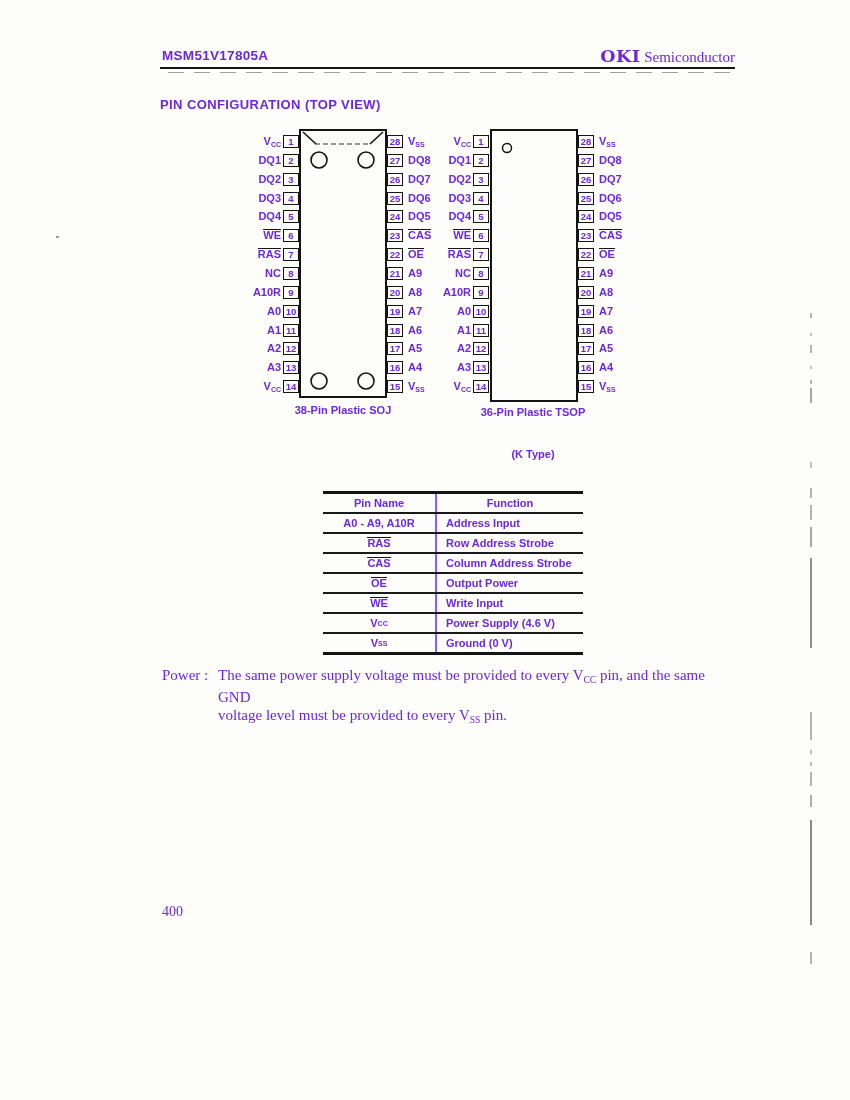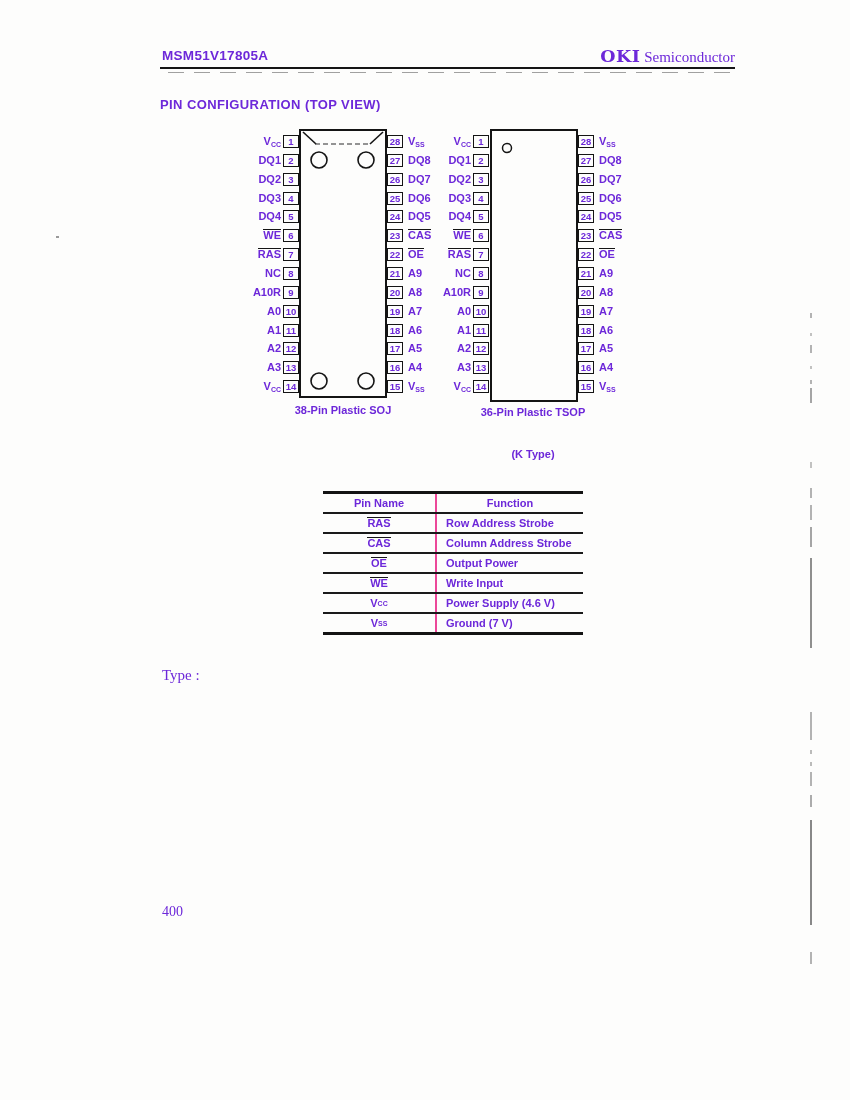--- a/index.html
+++ b/index.html
@@ -21,21 +21,21 @@
   .pin-label{position:absolute;top:0;height:13px;line-height:13px;font-size:11px;font-weight:700;white-space:nowrap;}
   .pin-label .sub{font-size:7px;vertical-align:-2px;letter-spacing:0;}
   .ov{display:inline-block;border-top:1.3px solid #141414;line-height:1.05;}
   .pin-box{position:absolute;top:0;width:16px;height:13px;box-sizing:border-box;border:1.4px solid #141414;
            background:#fdfdfc;font-size:9.5px;font-weight:700;text-align:center;line-height:11px;}
   .chip-caption{position:absolute;text-align:center;font-size:11px;font-weight:700;white-space:nowrap;}
   
   #pin-table{left:323px;top:491px;width:260px;border-top:3px solid #131313;border-bottom:3px solid #131313;}
   .t-row{display:flex;height:18px;border-bottom:2px solid #1a1a1a;align-items:center;}
   .t-row:last-child{border-bottom:none;}
-  .t-c1{width:112px;text-align:center;border-right:2px solid #ec4899;align-self:stretch;
+  .t-c1{width:112px;text-align:center;border-right:2px solid #8b5cf6;align-self:stretch;
         display:flex;align-items:center;justify-content:center;font-size:11px;font-weight:700;}
   .t-c2{flex:1;padding-left:9px;font-size:11px;font-weight:700;}
   .t-c1 .sub{font-size:7px;vertical-align:-2px;}
   
   .serif{font-family:"Liberation Serif",serif;}
   #note-label{left:162px;top:667px;font-size:15px;}
   #note-body{left:218px;top:667px;width:520px;font-size:15px;line-height:17.5px;}
   #note-body .sub{font-size:9.5px;vertical-align:-2.5px;}
   #page-number{left:162px;top:904px;font-size:14px;}
   
@@ -245,20 +245,24 @@
 
   <div class="chip-caption" style="left:253px;top:404px;width:180px;">38-Pin Plastic SOJ</div>
   <div class="chip-caption" style="left:443px;top:406px;width:180px;">36-Pin Plastic TSOP</div>
   <div class="chip-caption" style="left:443px;top:400px;width:180px;margin-top:48px;">(K Type)</div>
 
   <div class="abs" id="pin-table">
     <div class="t-row">
       <div class="t-c1">Pin Name</div>
       <div class="t-c2" style="text-align:center;padding-left:0;">Function</div>
     </div>
+  <div class="t-row">
+        <div class="t-c1">A0 - A9, A10R</div>
+        <div class="t-c2">Address Input</div>
+      </div>
       <div class="t-row">
         <div class="t-c1">
           <span class="ov">RAS</span>
         </div>
         <div class="t-c2">Row Address Strobe</div>
       </div>
       <div class="t-row">
         <div class="t-c1">
           <span class="ov">CAS</span>
         </div>
@@ -275,25 +279,29 @@
           <span class="ov">WE</span>
         </div>
         <div class="t-c2">Write Input</div>
       </div>
       <div class="t-row">
         <div class="t-c1">V<span class="sub">CC</span></div>
         <div class="t-c2">Power Supply (4.6 V)</div>
       </div>
       <div class="t-row">
         <div class="t-c1">V<span class="sub">SS</span></div>
-        <div class="t-c2">Ground (7 V)</div>
-      </div>
-    </div>
-
-  <div class="abs serif" id="note-label">Type :</div>
+        <div class="t-c2">Ground (0 V)</div>
+      </div>
+    </div>
+
+  <div class="abs serif" id="note-label">Power :</div>
+  <div class="abs serif" id="note-body">
+      <div>The same power supply voltage must be provided to every V<span class="sub">CC</span> pin, and the same GND</div>
+      <div>voltage level must be provided to every V<span class="sub">SS</span> pin.</div>
+    </div>
 
   <div class="abs serif" id="page-number">400</div>
 
   <div class="abs" id="speck"></div>
   <div id="artifacts">
       <div class="artifact" style="top: 313px; height: 5px; opacity: 0.5;"></div>
       <div class="artifact" style="top: 333px; height: 3px; opacity: 0.4;"></div>
       <div class="artifact" style="top: 345px; height: 8px; opacity: 0.5;"></div>
       <div class="artifact" style="top: 366px; height: 3px; opacity: 0.4;"></div>
       <div class="artifact" style="top: 380px; height: 4px; opacity: 0.5;"></div>

